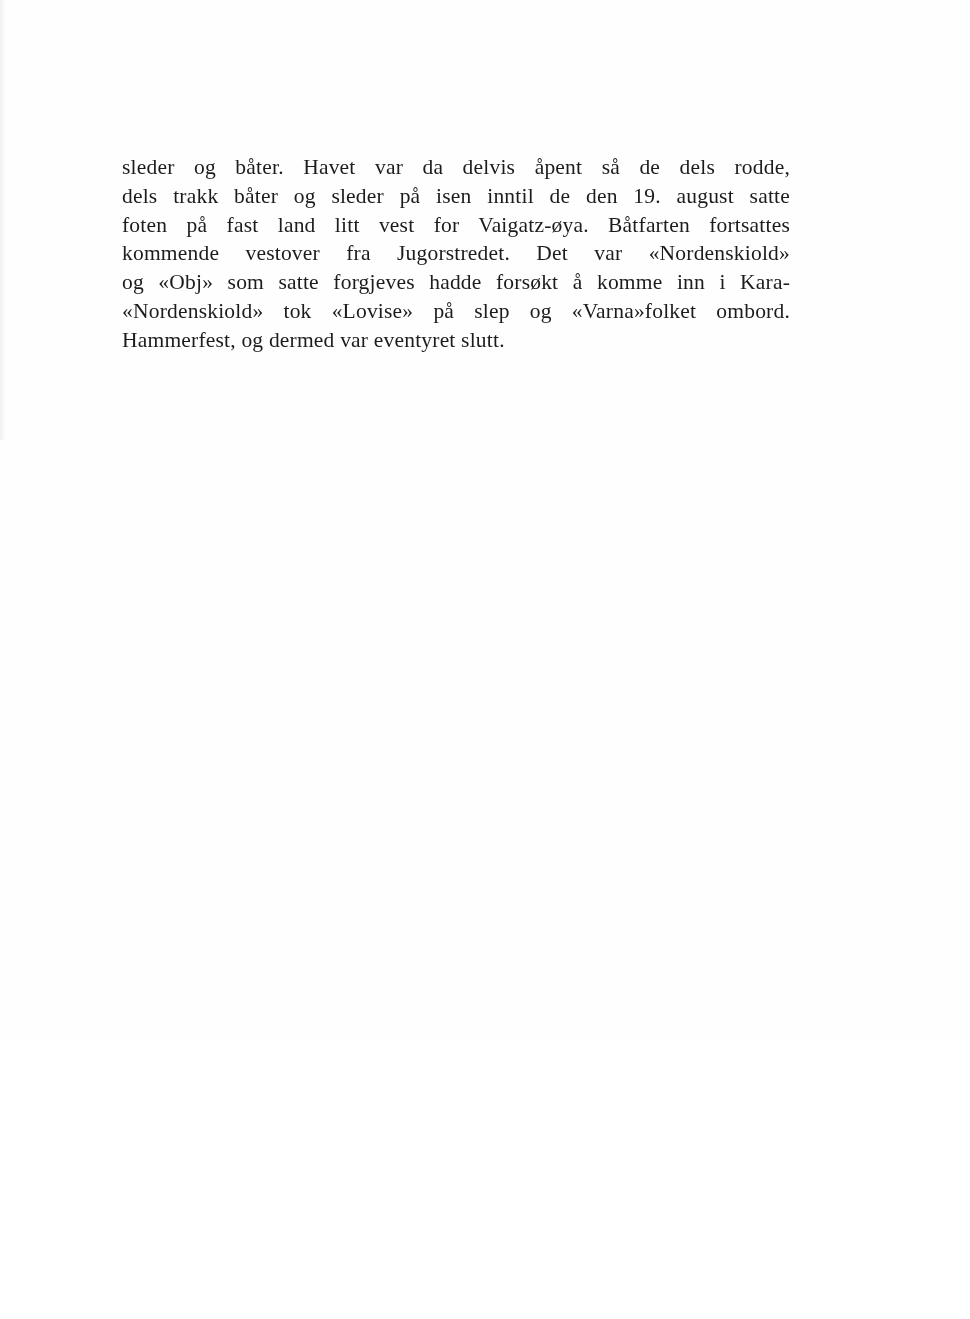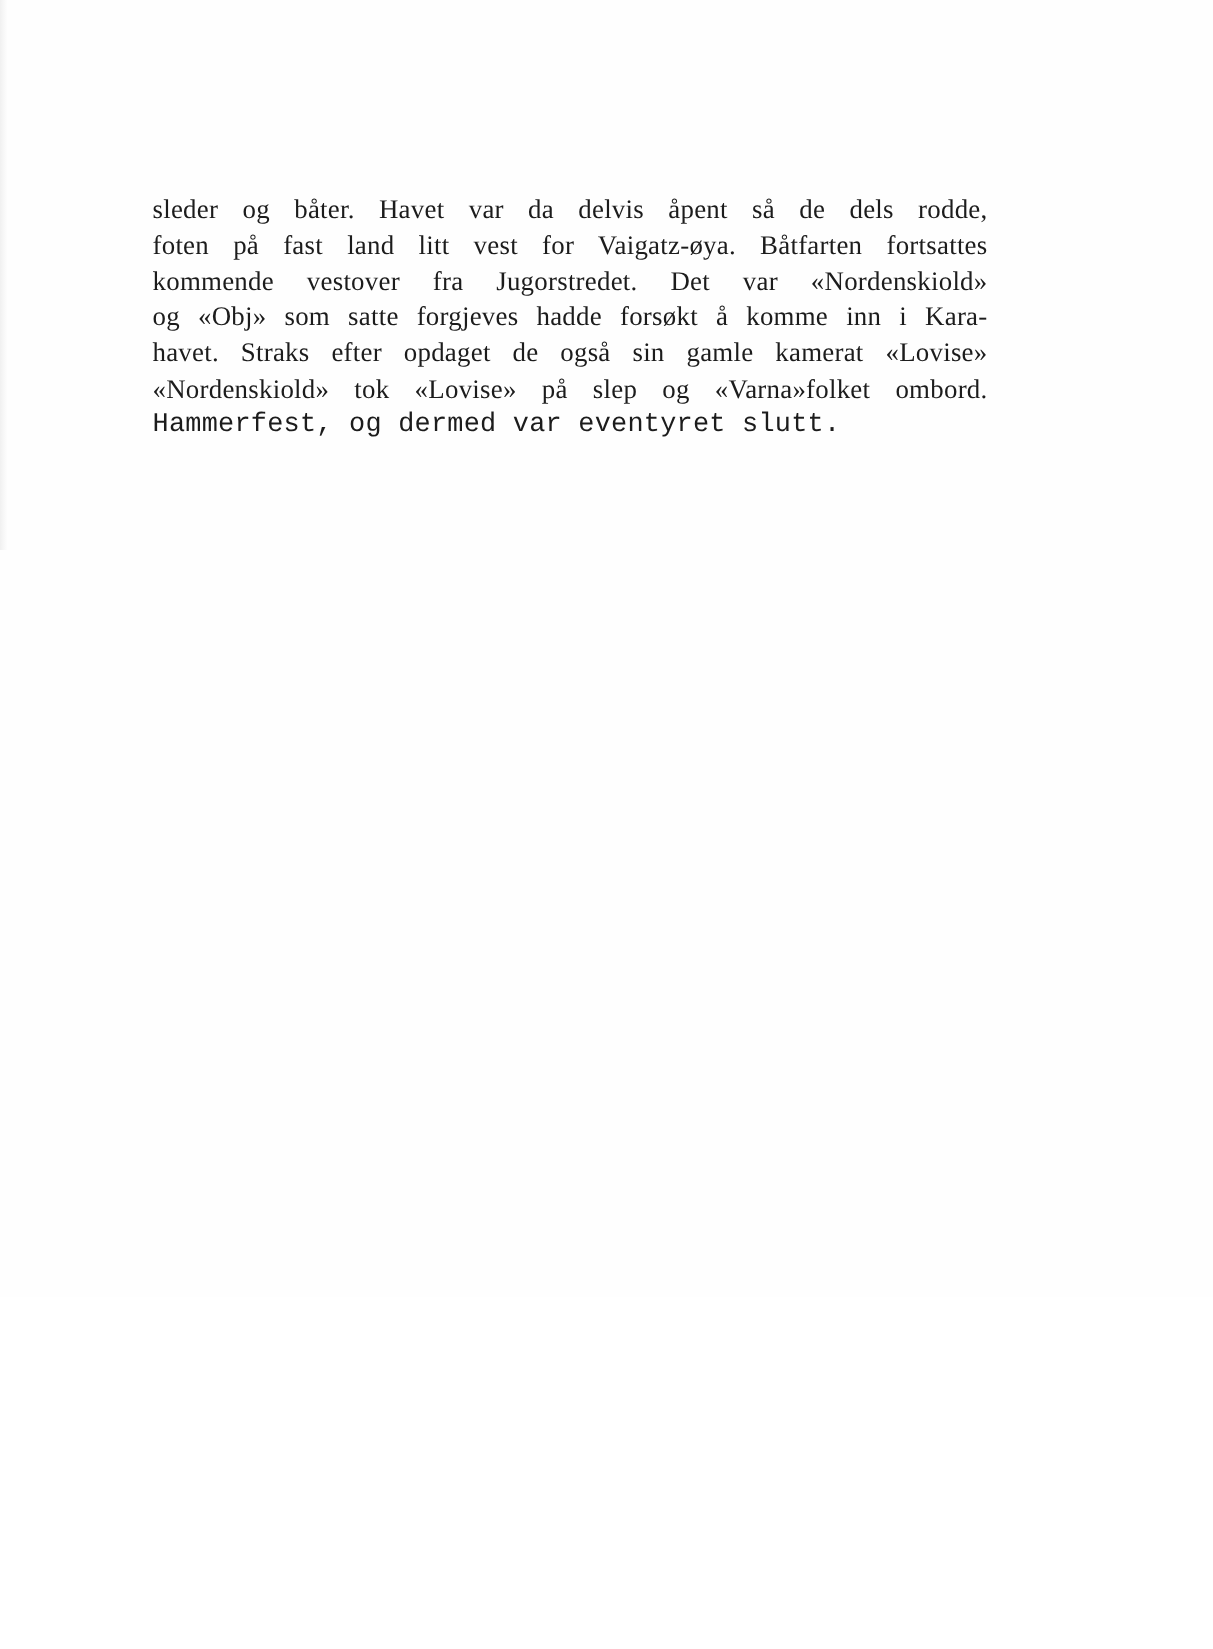--- a/index.html
+++ b/index.html
@@ -37,21 +37,20 @@
     letter-spacing: 0.2px;
   }
   .body-text .line {
     text-align: justify;
     text-align-last: justify;
     white-space: normal;
   }
   .body-text .line.last {
     text-align: right;
     text-align-last: left;
-    font-family: Liberation Mono, monospace;
   }
   .page-number {
     position: absolute;
     left: 754px;
     top: 1063px;
     width: 46px;
     font-size: 23px;
     font-style: italic;
     letter-spacing: 2px;
     color: #222222;
@@ -61,23 +60,23 @@
 </style>
 </head>
 <body>
 
 <div class="page">
 
   <div class="scan-edge"></div>
 
   <div class="body-text">
     <div class="line">sleder og båter. Havet var da delvis åpent så de dels rodde,</div>
+    <div class="line">dels trakk båter og sleder på isen inntil de den 19. august satte</div>
     <div class="line">foten på fast land litt vest for Vaigatz-øya. Båtfarten fortsattes</div>
     <div class="line">kommende vestover fra Jugorstredet. Det var «Nordenskiold»</div>
     <div class="line">og «Obj» som satte forgjeves hadde forsøkt å komme inn i Kara-</div>
-    <div class="line">havet. Straks efter opdaget de også sin gamle kamerat «Lovise»</div>
     <div class="line">«Nordenskiold» tok «Lovise» på slep og «Varna»folket ombord.</div>
     <div class="line last">Hammerfest, og dermed var eventyret slutt.</div>
   </div>
 
   <div class="page-number">83</div>
 
 </div>
 
 </body></html>

